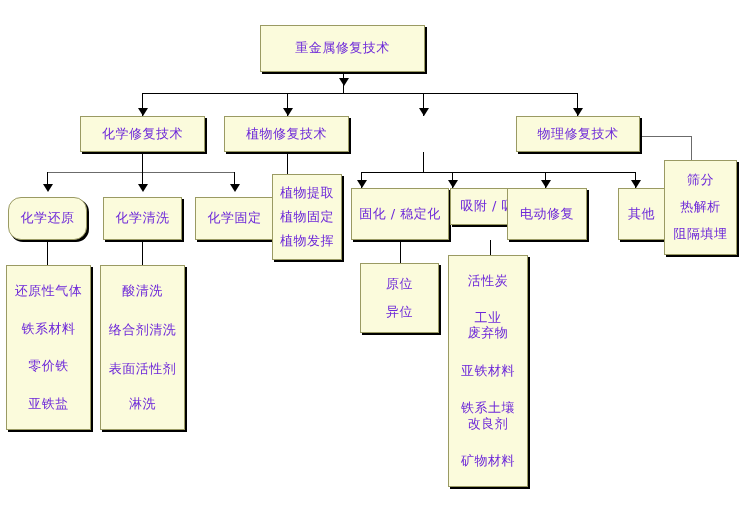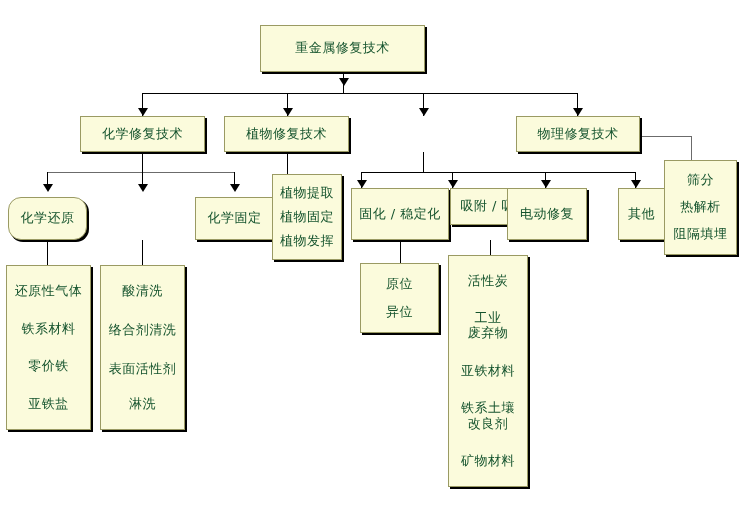--- a/index.html
+++ b/index.html
@@ -15,21 +15,21 @@
     background: #ffffff;
     font-family: "DejaVu Sans", "Liberation Sans", sans-serif;
     overflow: hidden;
   }
   .node {
     position: absolute;
     box-sizing: border-box;
     background: #fbfbdc;
     border: 1px solid #9a9a63;
     box-shadow: 2px 2px 0 0 #000000;
-    color: #14532d;
+    color: #6d28d9;
     display: flex;
     flex-direction: column;
     align-items: center;
     justify-content: center;
     text-align: center;
     font-size: 13px;
     line-height: 1.25;
     letter-spacing: 0.5px;
     z-index: 3;
   }
@@ -120,20 +120,23 @@
   <div class="node" style="left:224px; top:116px; width:125px; height:36px;">
     <span class="line">植物修复技术</span>
   </div>
   <div class="node" style="left:516px; top:116px; width:124px; height:36px;">
     <span class="line">物理修复技术</span>
   </div>
 
   <div class="node" style="left:8px; top:197px; width:79px; height:43px;border-radius:13px;">
     <span class="line">化学还原</span>
   </div>
+  <div class="node" style="left:103px; top:197px; width:79px; height:43px;">
+    <span class="line">化学清洗</span>
+  </div>
   <div class="node" style="left:195px; top:197px; width:79px; height:43px;">
     <span class="line">化学固定</span>
   </div>
 
   <div class="node list" style="left:272px; top:174px; width:70px; height:86px;">
     <span class="line">植物提取</span>
     <span class="line">植物固定</span>
     <span class="line">植物发挥</span>
   </div>
 

